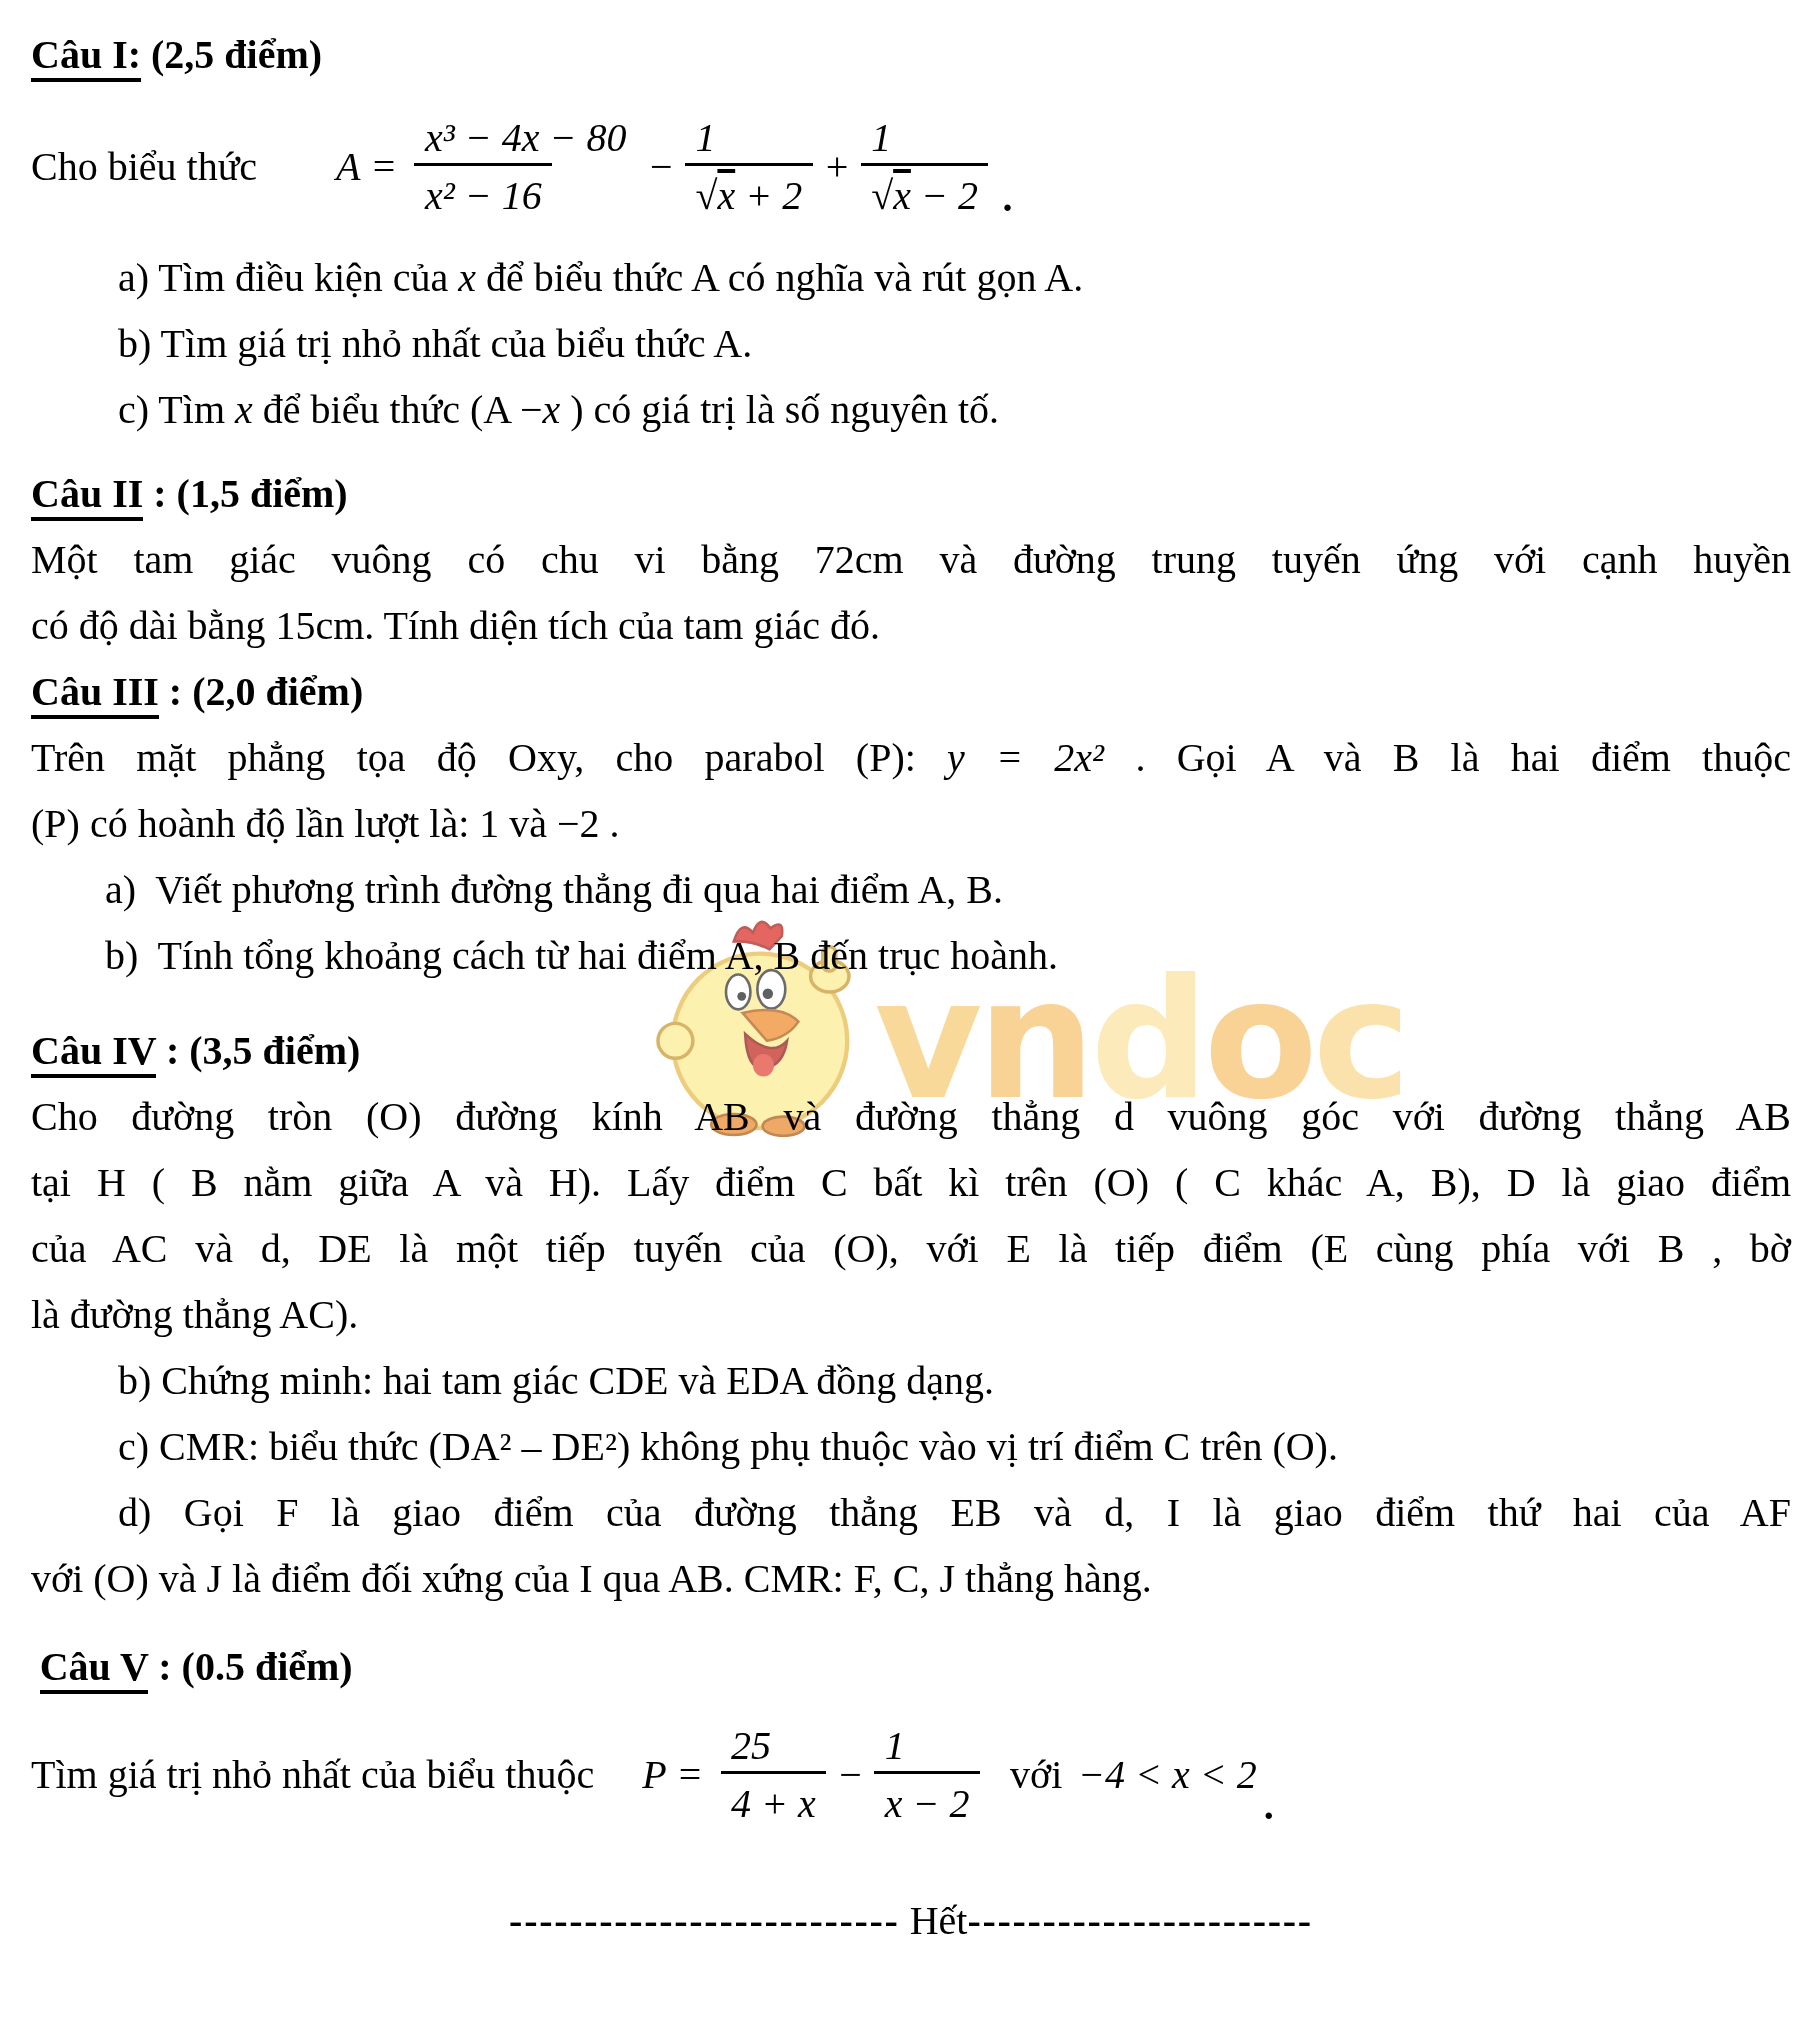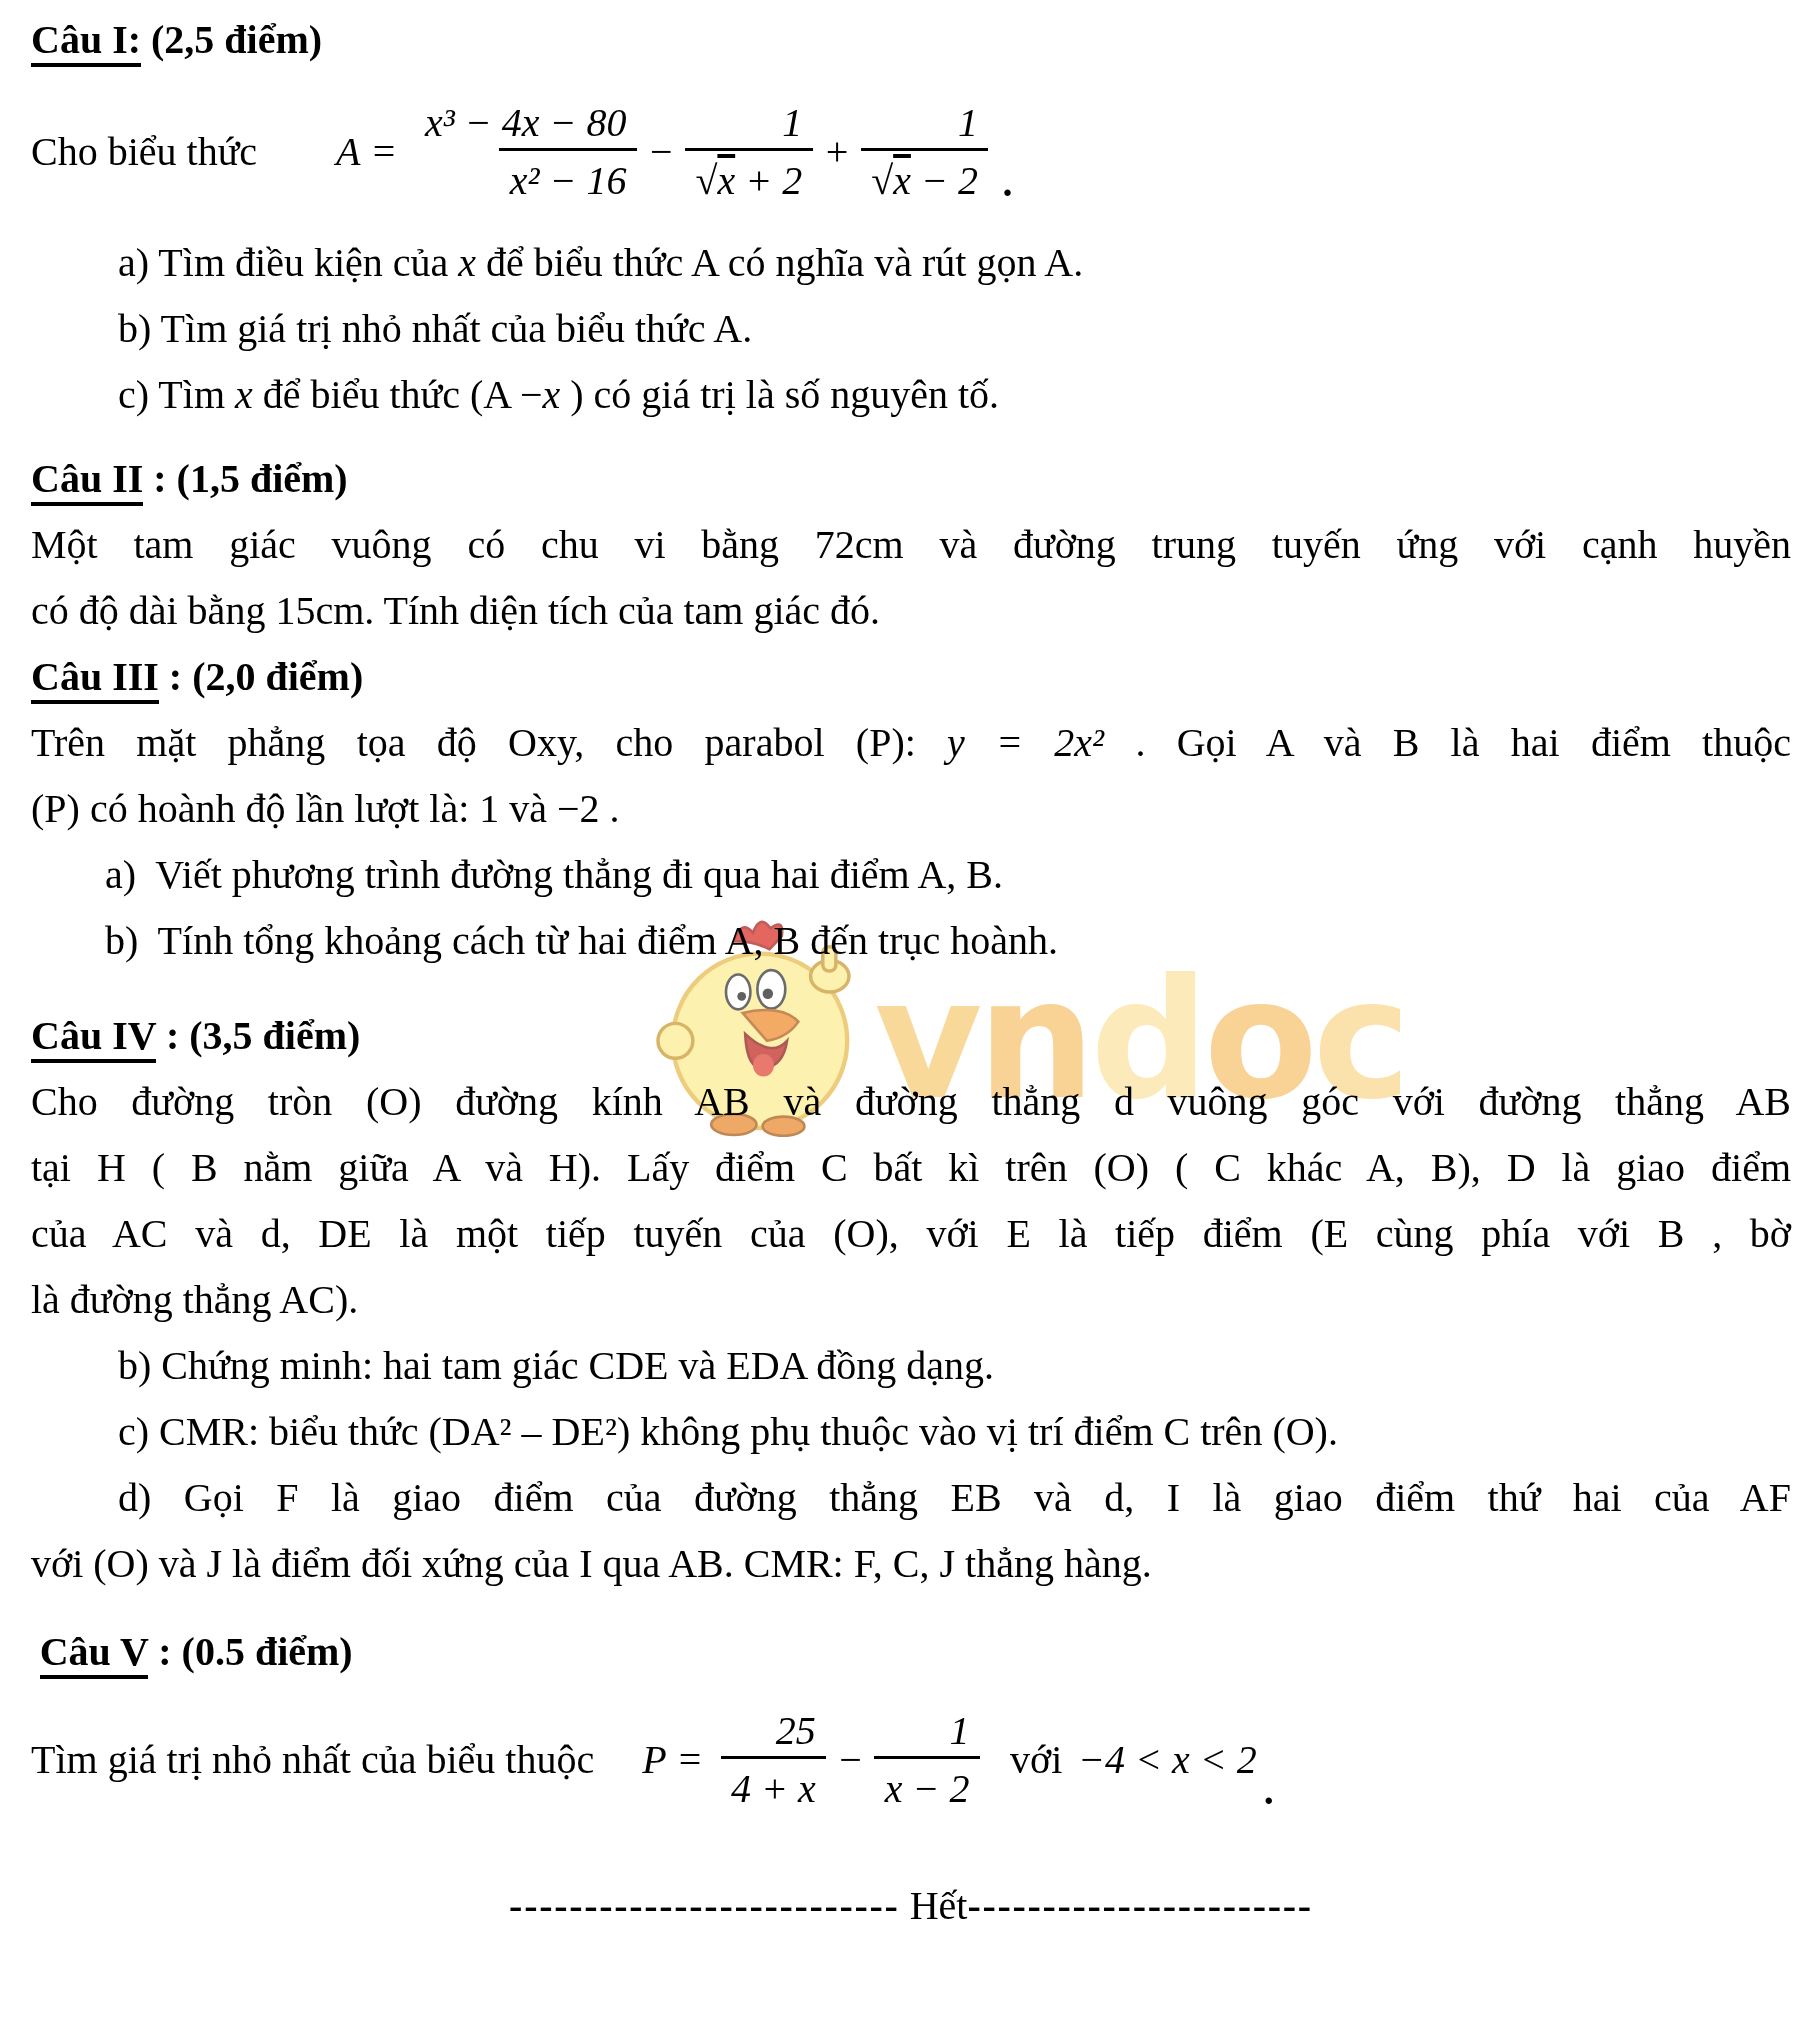--- a/index.html
+++ b/index.html
@@ -6,38 +6,38 @@
   .page{
     position:relative;
     width:1817px;
     height:2028px;
     background:#ffffff;
     font-family:"Liberation Serif",serif;
     font-size:40px;
     color:#000;
     overflow:hidden;
   }
-  .content{position:relative;z-index:1;padding:7px 26px 0 31px;}
+  .content{position:relative;z-index:1;padding:22px 26px 0 31px;}
   .line{line-height:66px;margin:0;}
   .jl{text-align:justify;text-align-last:justify;}
   .heading{font-weight:bold;line-height:66px;margin:0;font-size:40px;}
   .hl{border-bottom:4.4px solid #000;padding-bottom:0.9px;}
   .mt-c2{margin-top:18.3px;}
   .mt-c4{margin-top:29px;}
   .mt-c5{margin-top:22px;padding-left:8.7px;}
   .ind1{padding-left:87px;}
   .ind2{padding-left:74px;}
   .it{font-style:italic;}
   
   .fline{display:flex;align-items:center;height:157px;}
   .fline5{display:flex;align-items:center;height:148px;}
   .math{display:inline-flex;align-items:center;font-style:italic;}
   .mspace{margin-left:79px;}
   .mspace5{margin-left:48px;}
-  .frac{display:inline-flex;flex-direction:column;align-items:flex-end;margin:0 7px;font-family:Liberation Serif, serif;}
+  .frac{display:inline-flex;flex-direction:column;align-items:flex-start;margin:0 7px;font-family:Liberation Serif, serif;}
   .frac .num{padding:0 10.5px;line-height:51px;}
   .frac .den{border-top:3.5px solid #000;padding:3.5px 10.5px 0;line-height:51px;}
   .op{margin:0 3.5px;}
   .eq{margin:0 12.2px;font-style:normal;}
   .ovl{text-decoration:overline;}
   .fperiod{align-self:flex-end;margin-left:7px;font-style:normal;font-weight:bold;}
   .cond-intro{font-style:normal;margin:0 15.7px 0 23px;}
   
   .footer-line{text-align:center;line-height:66px;}
   .footer-line .dash{font-weight:bold;letter-spacing:1.7px;}

